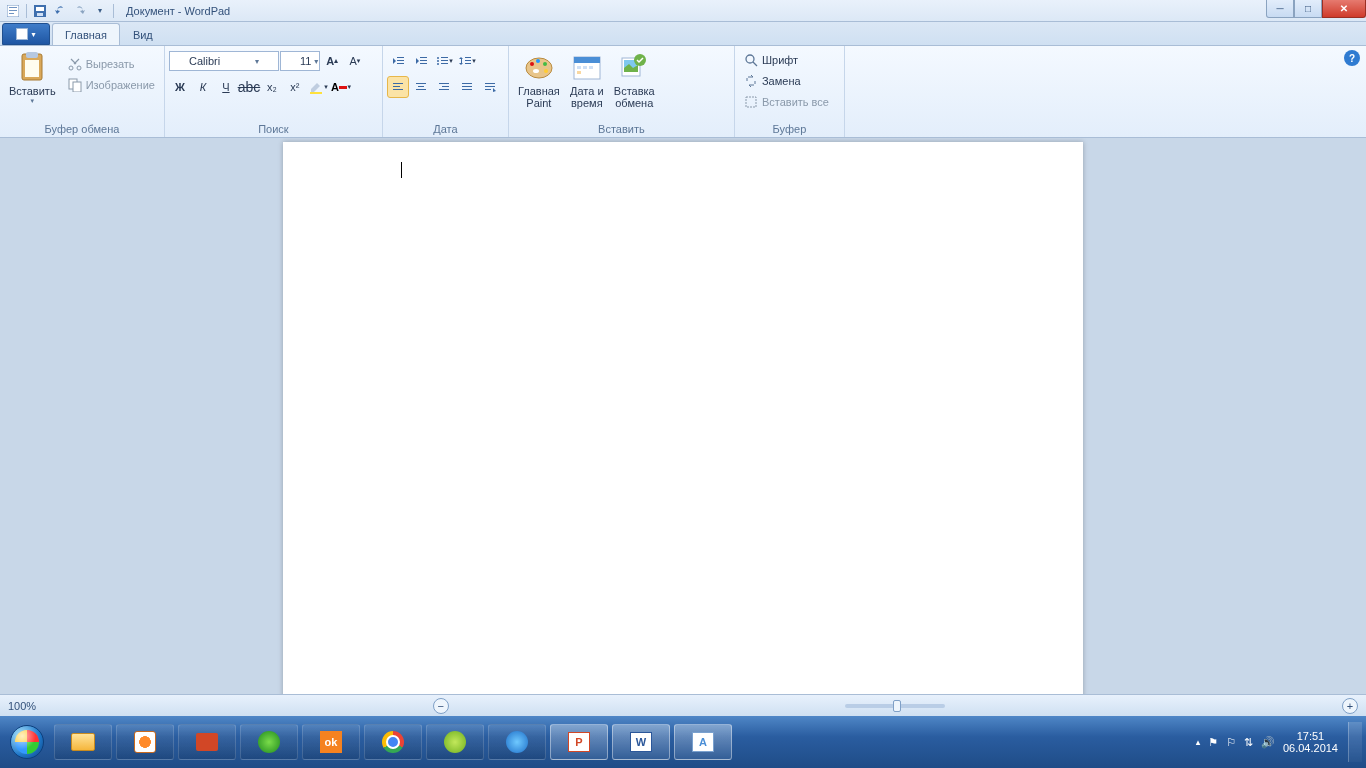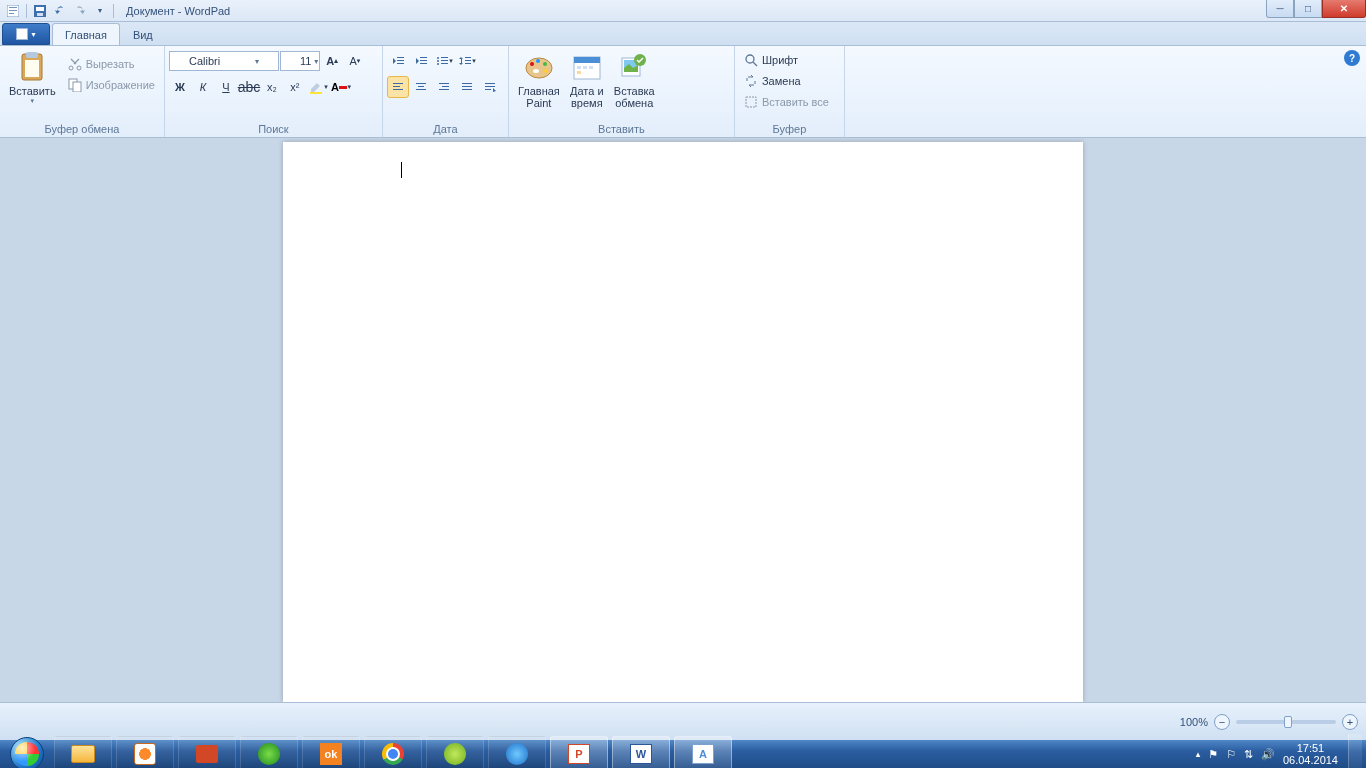--- a/index.html
+++ b/index.html
@@ -37,26 +37,26 @@
 .combo{height:20px;border:1px solid #9fb6d5;background:#fff;display:flex;align-items:center;padding:0 19px;color:#2b3b55}
 .combo .dd{margin-left:3px;color:#5d7797;font-size:8px}
 
 .workspace{flex:1;background:#c8d7e8;overflow:hidden;display:flex;flex-direction:column}
 .ruler-wrap{height:22px;display:flex;justify-content:center;align-items:center}
 .ruler{width:800px;height:18px;background:#eef5fc;border:1px solid #a9bdd6;position:relative;font-size:9px;color:#5d7797;white-space:nowrap;overflow:hidden;display:flex;align-items:center;padding-left:6px;letter-spacing:1px}
 .doc-area{flex:1;display:flex;justify-content:center;overflow:hidden}
 .page{width:800px;background:#fff;box-shadow:0 0 5px rgba(0,0,0,.25);margin-top:4px;position:relative;height:560px}
 .cursor{position:absolute;left:118px;top:20px;width:1px;height:16px;background:#000}
 
-.statusbar{height:38px;background:linear-gradient(#e8f1fc,#cfe0f2);border-top:1px solid #a9bdd6;display:flex;align-items:center;justify-content:flex-end;padding:0 8px;gap:6px;color:#33517a}
+.statusbar{height:22px;background:linear-gradient(#e8f1fc,#cfe0f2);border-top:1px solid #a9bdd6;display:flex;align-items:center;justify-content:space-between;padding:0 8px;gap:6px;color:#33517a}
 .zoom-slider{width:100px;height:4px;background:#b9cde6;position:relative;border-radius:2px}
 .zoom-slider .thumb{position:absolute;left:48%;top:-4px;width:8px;height:12px;background:#eef5fc;border:1px solid #7fa0c7;border-radius:2px}
 .round{width:16px;height:16px;border:1px solid #7fa0c7;border-radius:8px;display:flex;align-items:center;justify-content:center;background:#eef5fc;font-size:11px}
 
-.taskbar{height:28px;background:linear-gradient(#4f87c7,#2a5da0 40%,#1f4c87);display:flex;align-items:center;padding:0 4px;gap:4px;position:relative}
+.taskbar{height:52px;background:linear-gradient(#4f87c7,#2a5da0 40%,#1f4c87);display:flex;align-items:center;padding:0 4px;gap:4px;position:relative}
 .start{width:46px;height:36px;display:flex;align-items:center;justify-content:center}
 .start-orb{width:34px;height:34px;border-radius:17px;background:radial-gradient(circle at 30% 30%,#aee8ff,#1f77c9 60%,#0c3f7d);border:1px solid #0c3f7d;position:relative;overflow:hidden}
 .start-orb::before{content:"";position:absolute;inset:4px;border-radius:50%;background:conic-gradient(#f33 0 25%,#3c3 0 50%,#39f 0 75%,#fc3 0)}
 .start-orb::after{content:"";position:absolute;inset:4px;border-radius:50%;background:radial-gradient(circle at 30% 25%,rgba(255,255,255,.7),transparent 55%)}
 .task-btn{width:58px;height:36px;border:1px solid rgba(255,255,255,.15);border-radius:3px;display:flex;align-items:center;justify-content:center;background:linear-gradient(rgba(255,255,255,.1),rgba(0,0,0,.1))}
 .task-btn.active{background:linear-gradient(rgba(255,255,255,.35),rgba(255,255,255,.08));border-color:rgba(255,255,255,.4)}
 .tray{margin-left:auto;display:flex;align-items:center;gap:8px;color:#fff;padding:0 6px}
 .tray .clock{text-align:center;line-height:1.1;font-size:11px}
 .showdesk{width:14px;height:40px;border-left:1px solid rgba(255,255,255,.25);background:linear-gradient(rgba(255,255,255,.15),rgba(255,255,255,.03))}
 .tico{width:14px;height:14px;display:inline-block}

